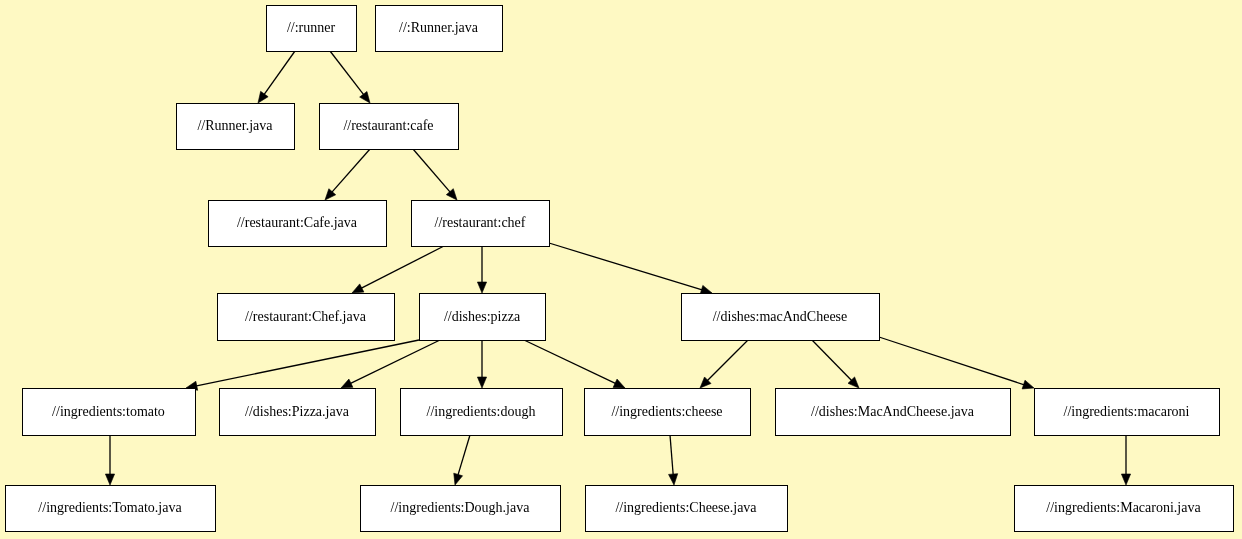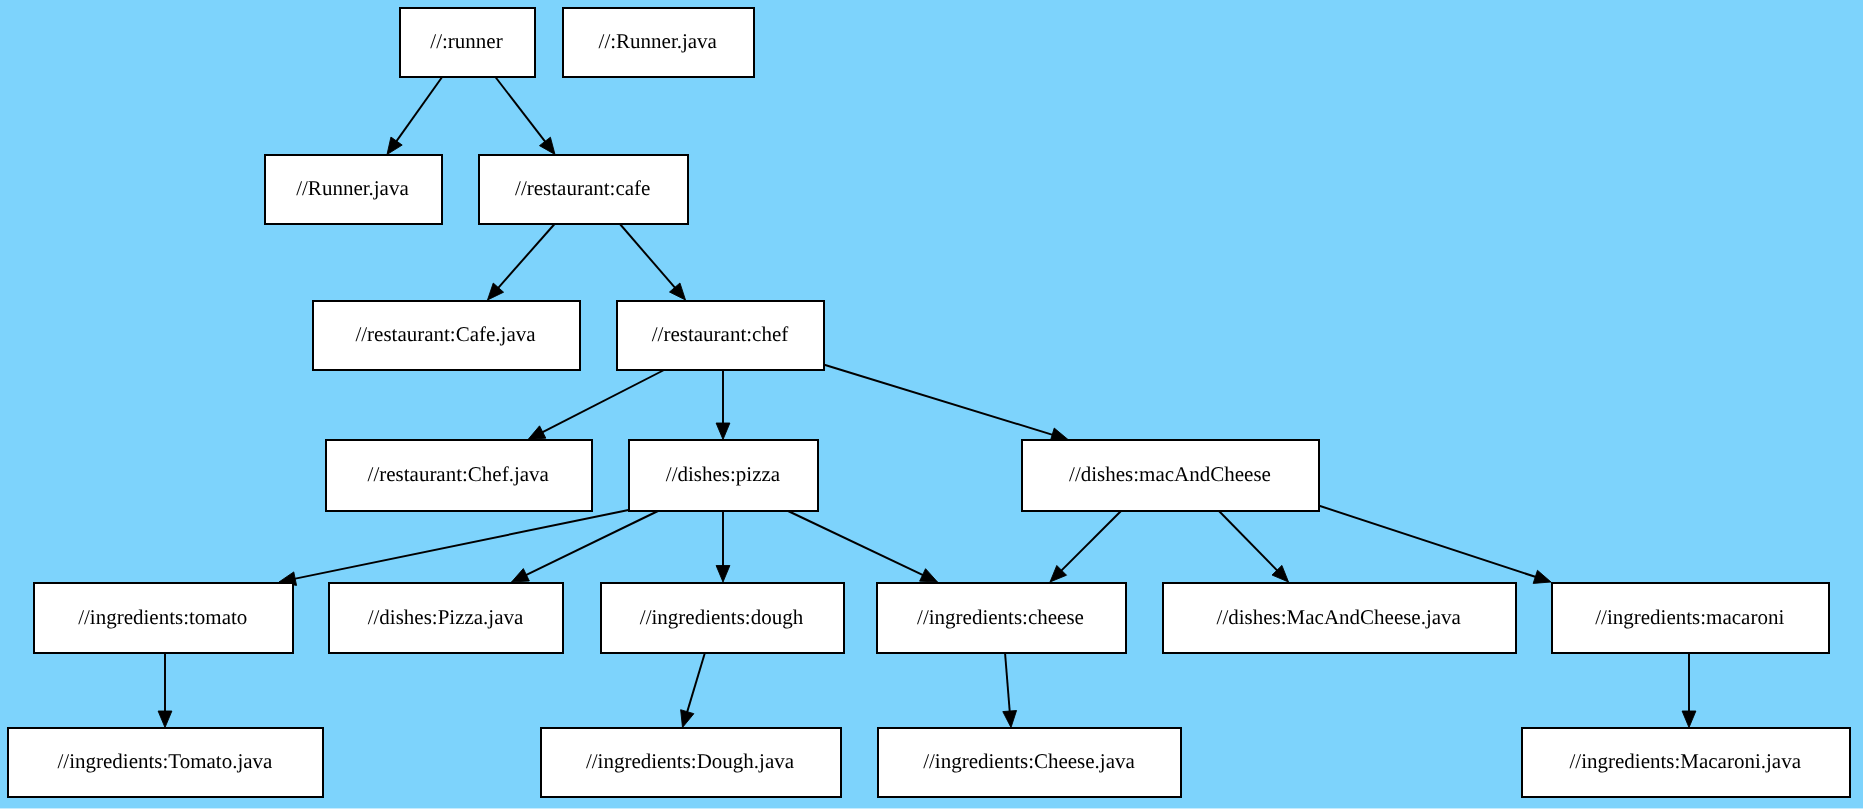--- a/index.html
+++ b/index.html
@@ -10,21 +10,21 @@
   body {
     width: 1242px;
     height: 539px;
     overflow: hidden;
     font-family: "Liberation Serif", "DejaVu Serif", serif;
   }
   #graph-root {
     position: relative;
     width: 1242px;
     height: 539px;
-    background: #7dd3fc;
+    background: #fef9c3;
   }
   #graph-svg {
     position: absolute;
     top: 0;
     left: 0;
     width: 1242px;
     height: 539px;
     display: block;
   }
   .node-rect {

